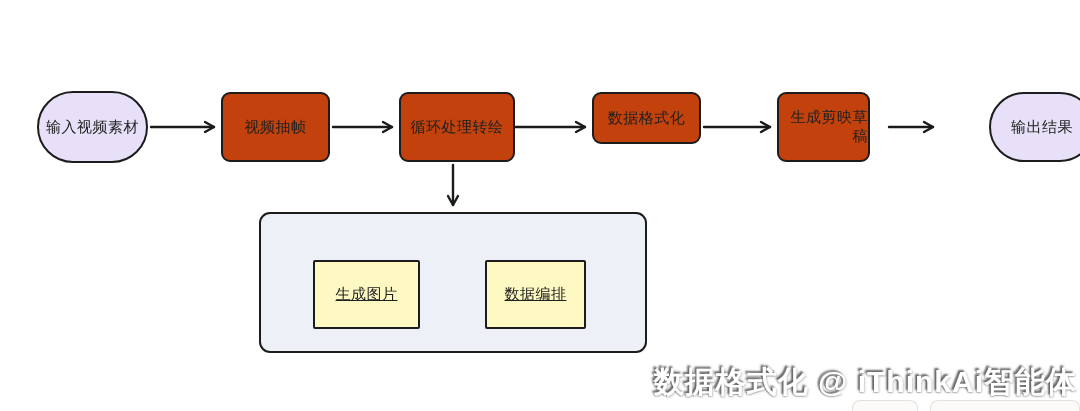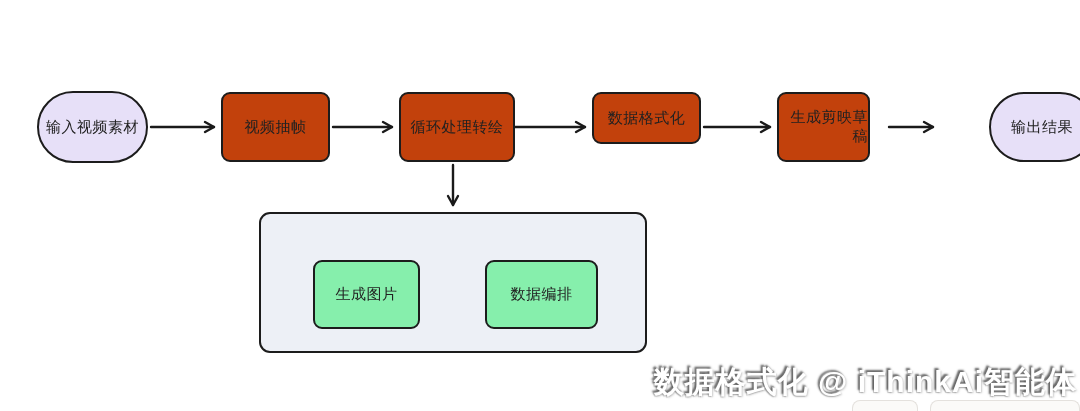--- a/index.html
+++ b/index.html
@@ -36,33 +36,34 @@
     border-radius:9px;
   }
   .container-box{
     position:absolute;
     box-sizing:border-box;
     border:2.5px solid #1c1c1c;
     border-radius:11px;
     background:#edf0f6;
   }
   .inner-rect{
-    background:#86efac;
-    border-radius:9px;
+    background:#fef9c3;
+    border-radius:2px;
+    text-decoration:underline;
   }
   
   .n-input   {left:37px;  top:91px;  width:111px; height:72px;}
   .n-extract {left:221px; top:92px;  width:109px; height:70px;}
   .n-loop    {left:399px; top:92px;  width:116px; height:70px;}
   .n-format  {left:592px; top:92px;  width:109px; height:52px;}
   .n-draft   {left:777px; top:92px;  width:93px; height:70px;}
   .n-output  {left:989px; top:92px;  width:106px; height:70px;}
   .c-sub     {left:259px; top:212px; width:388px; height:141px;}
   .n-genimg  {left:313px; top:260px; width:107px; height:69px;}
-  .n-arrange {left:485px; top:260px; width:113px; height:69px;}
+  .n-arrange {left:485px; top:260px; width:101px; height:69px;}
 
   .watermark{
     position:absolute;
     right:3px; top:362px;
     font-size:30px;
     font-weight:bold;
     letter-spacing:1px;
     color:#ffffff;
     text-shadow:
       -2px -2px 2px rgba(85,85,85,0.9),

